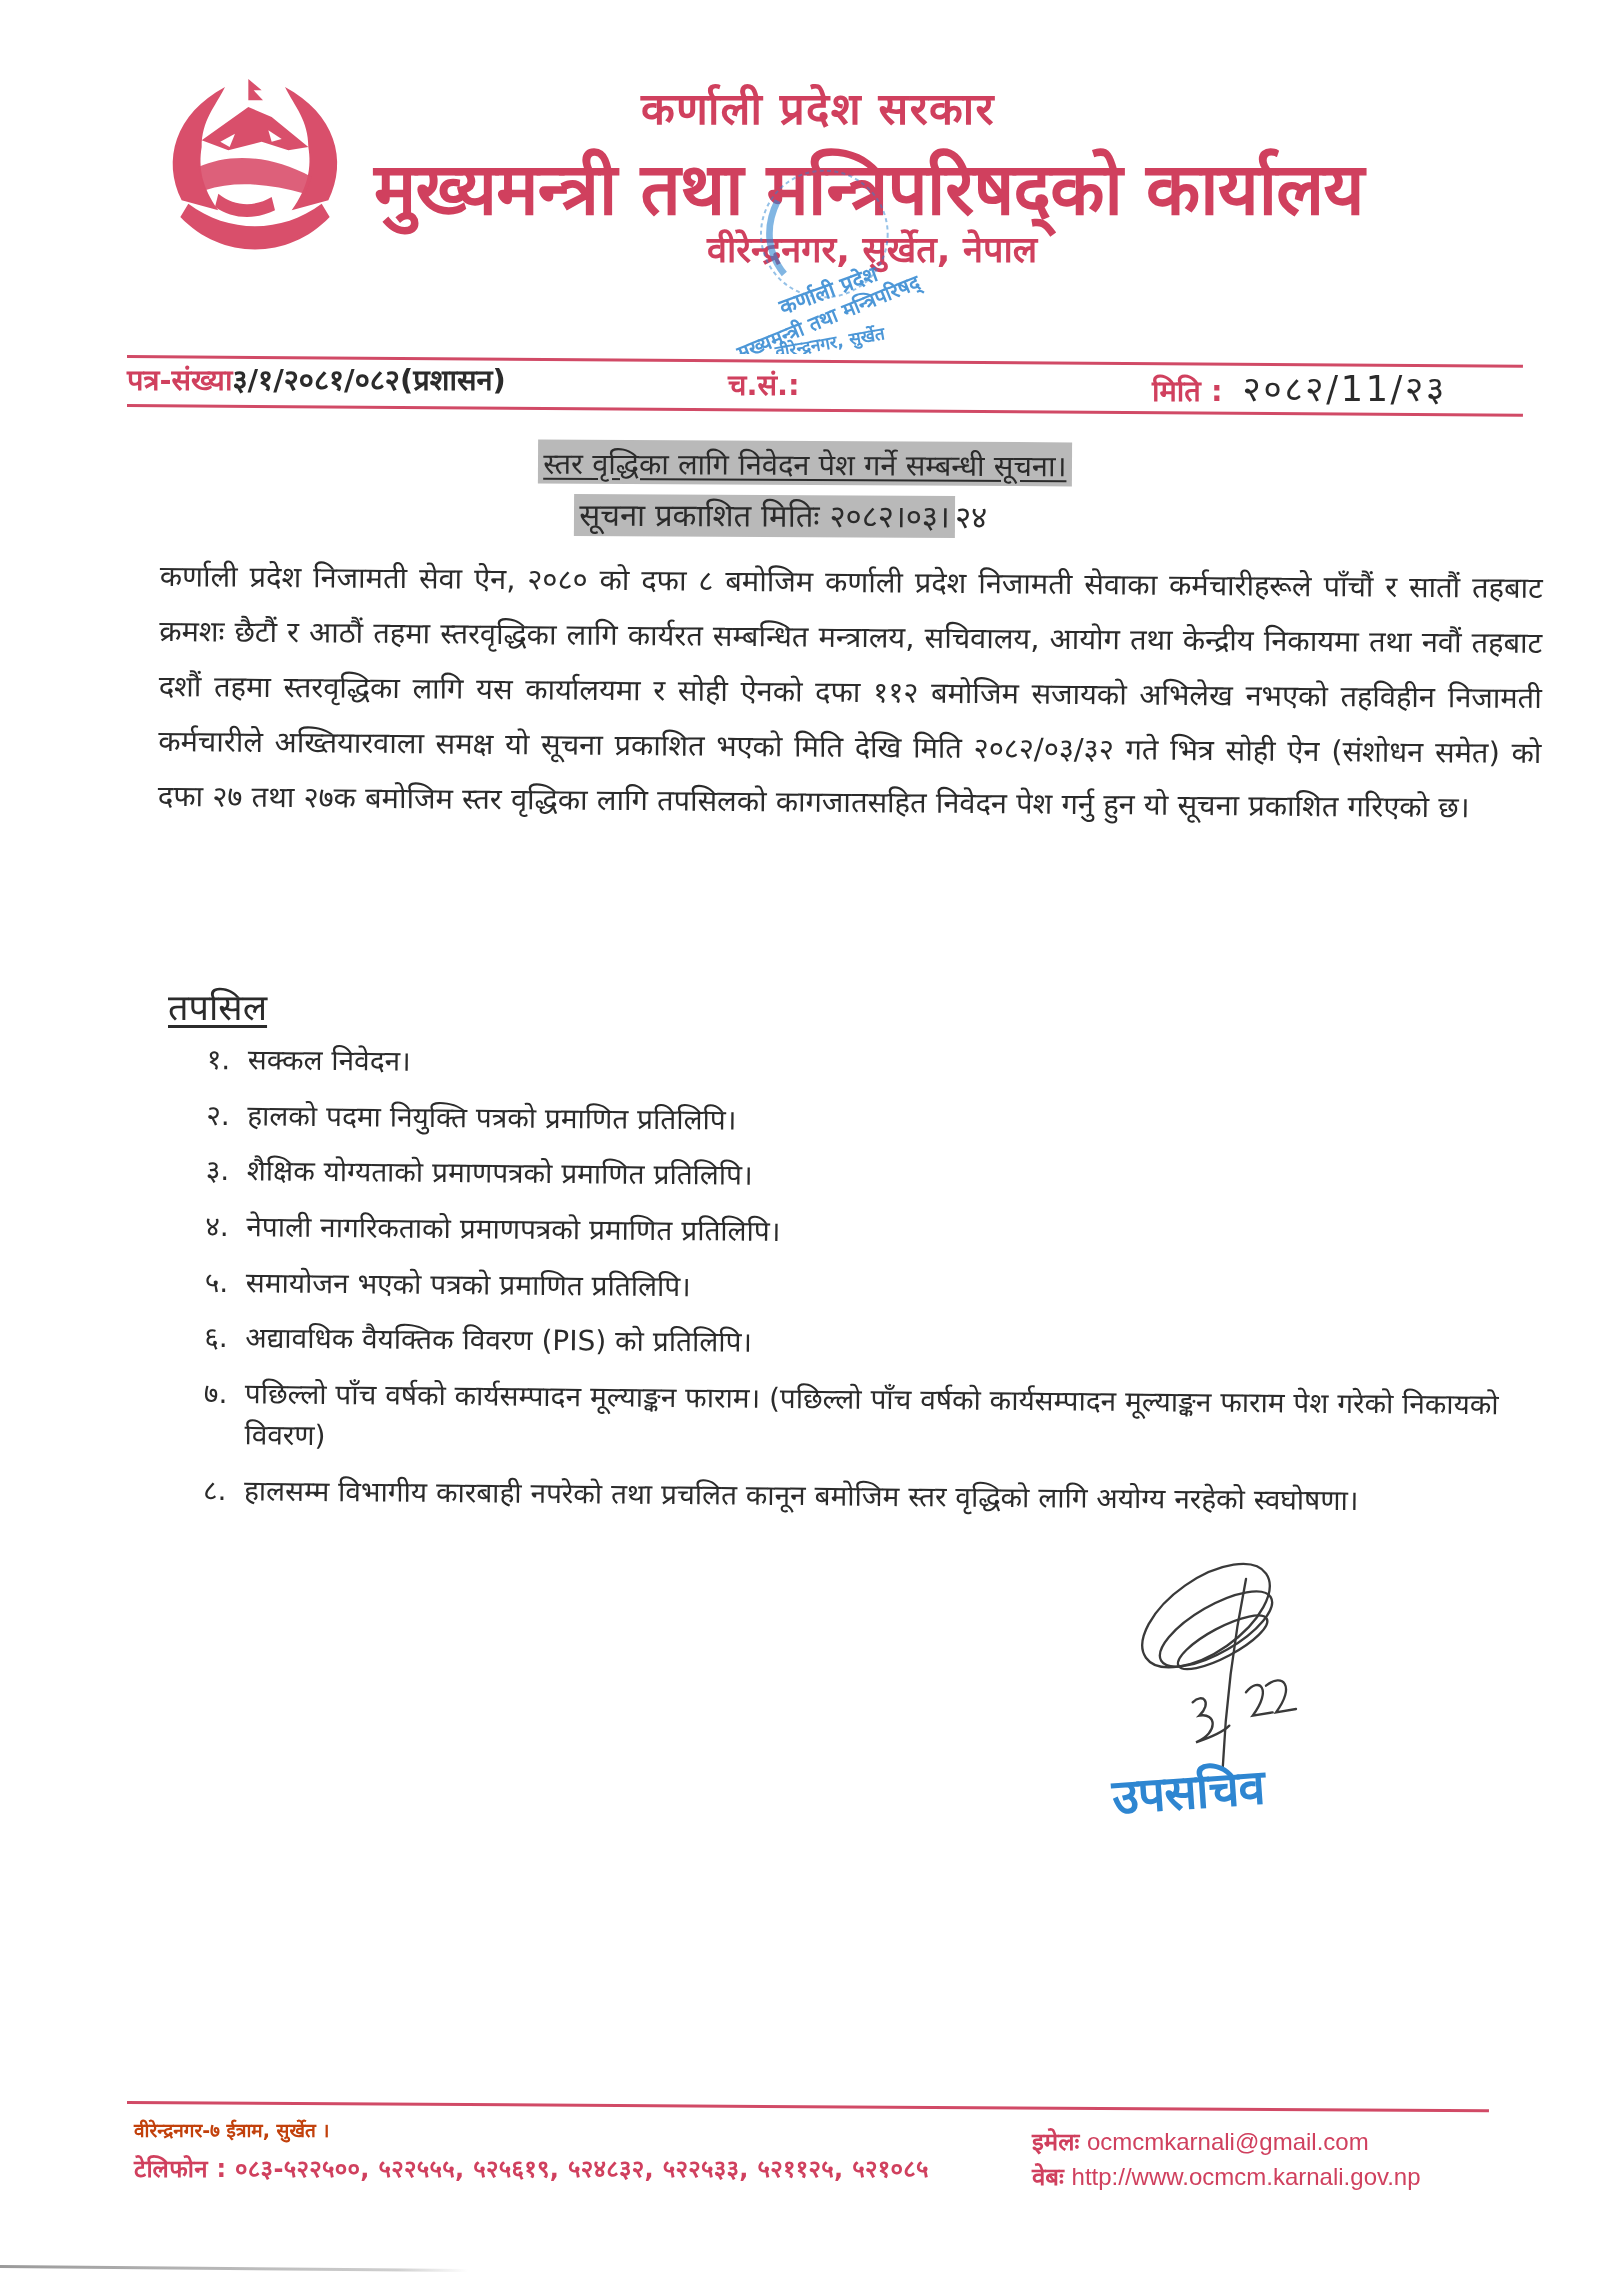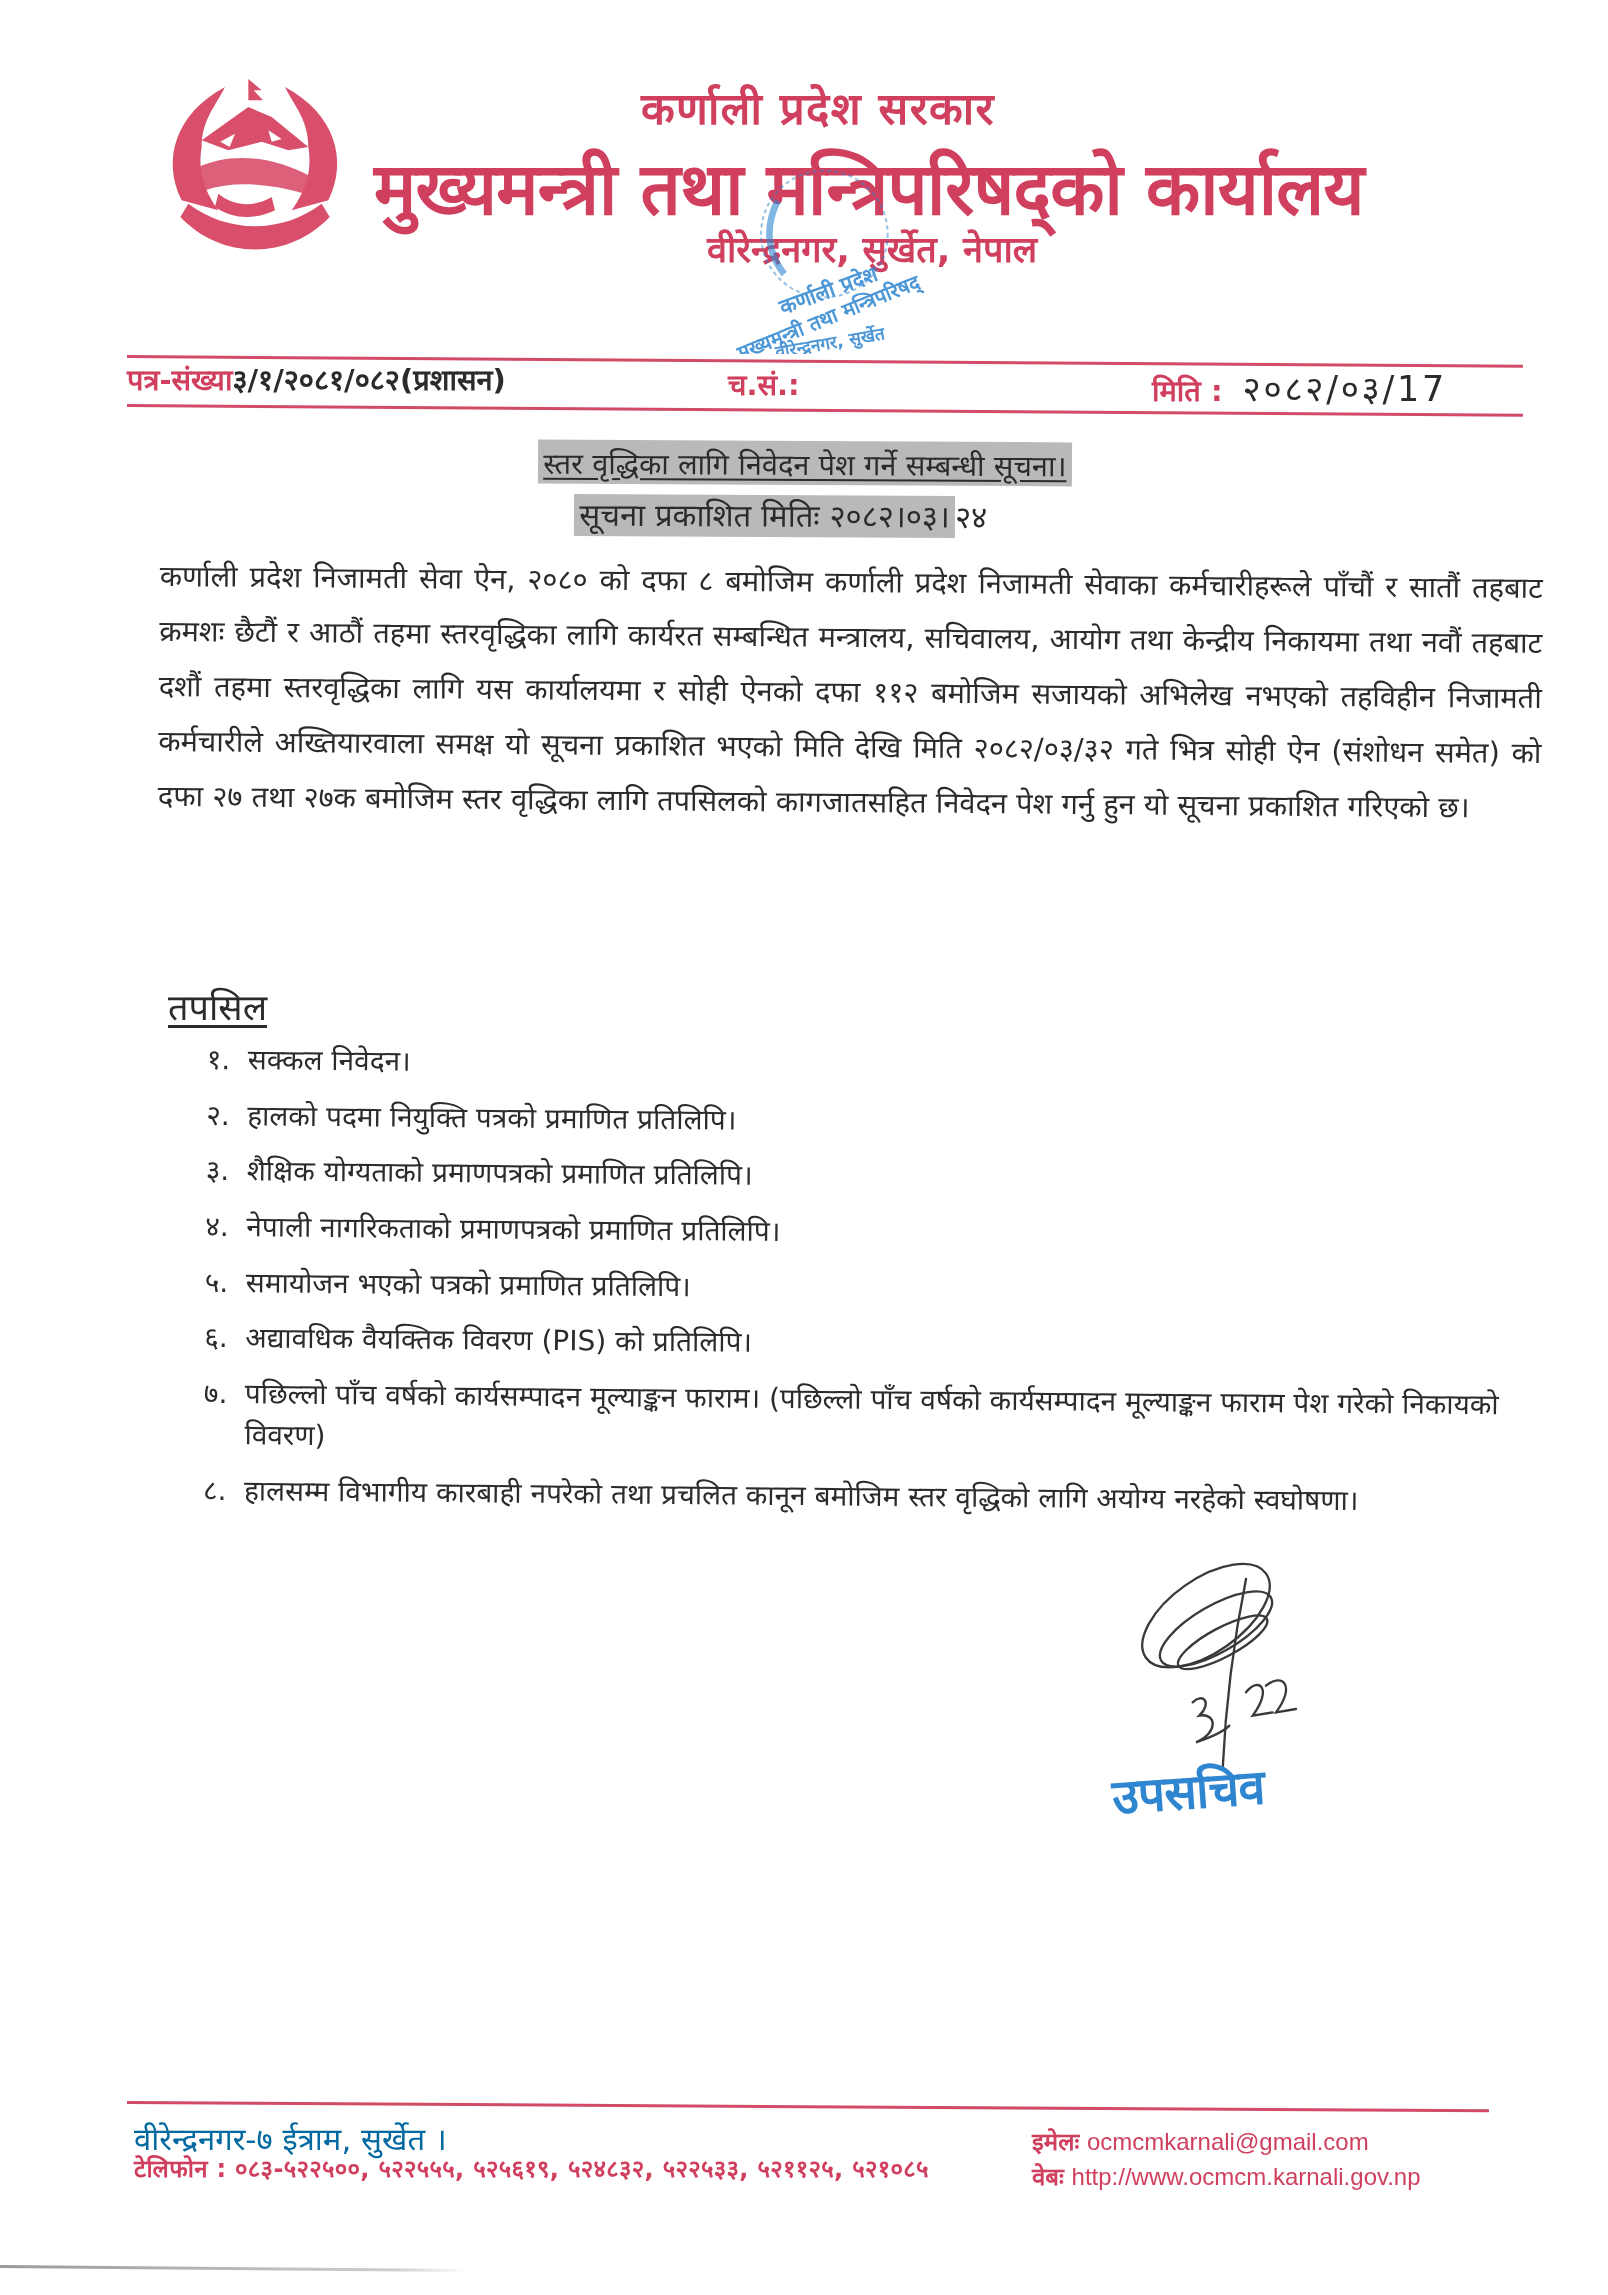--- a/index.html
+++ b/index.html
@@ -67,21 +67,21 @@
     .list-item .txt { flex: 1; }
 
     
     .signature { left: 1129px; top: 1549px; width: 214px; height: 220px; }
     .designation {
       left: 1110px; top: 1763px; font-size: 48px; font-weight: bold; color: #2e86d1;
       transform: rotate(-4deg); transform-origin: left top; letter-spacing: -0.7px;
     }
 
     
-    .foot-addr { left: 134px; top: 2117px; font-size: 31px; font-weight: normal; color: #0369a1; white-space: nowrap; }
+    .foot-addr { left: 134px; top: 2117px; font-size: 19px; font-weight: bold; color: #c2410c; white-space: nowrap; }
     .foot-phone { left: 134px; top: 2151px; font-size: 24px; font-weight: bold; color: #d0405e; white-space: nowrap; letter-spacing: 0.3px; text-align: right; }
     .foot-email { left: 1032px; top: 2124px; font-size: 24px; color: #d0405e; white-space: nowrap; }
     .foot-web { left: 1032px; top: 2159px; font-size: 24px; color: #d0405e; white-space: nowrap; }
     .foot-email b, .foot-web b { font-weight: bold; }
     .foot-email .v, .foot-web .v { font-family: "Liberation Sans", sans-serif; }
 
     .scan-edge { left: 0; top: 2267px; width: 468px; height: 3.3px; background: linear-gradient(90deg,#9a9a9a,#cfcfcf 85%,transparent); transform: rotate(0.5deg); }
   </style>
 </head>
 <body>
@@ -129,21 +129,21 @@
 
 <div class="abs ref-row">
   <div class="ref-left">
     <span class="ref-label">पत्र-संख्या</span><span class="ref-val">३/१/२०८१/०८२(प्रशासन)</span>
   </div>
   <div class="ref-mid">
     <span class="ref-label">च.सं.:</span>
     <span class="ref-val"></span>
   </div>
   <div class="ref-right">
-    <span class="ref-label">मिति :</span><span class="ref-val">२०८२/०३/17</span>
+    <span class="ref-label">मिति :</span><span class="ref-val">२०८२/11/२३</span>
   </div>
 </div>
 
 <div class="abs rule rule-mid"></div>
 
 <div class="abs subject">
   <span>स्तर वृद्धिका लागि निवेदन पेश गर्ने सम्बन्धी सूचना।</span>
 </div>
 
 <div class="abs pubdate">

